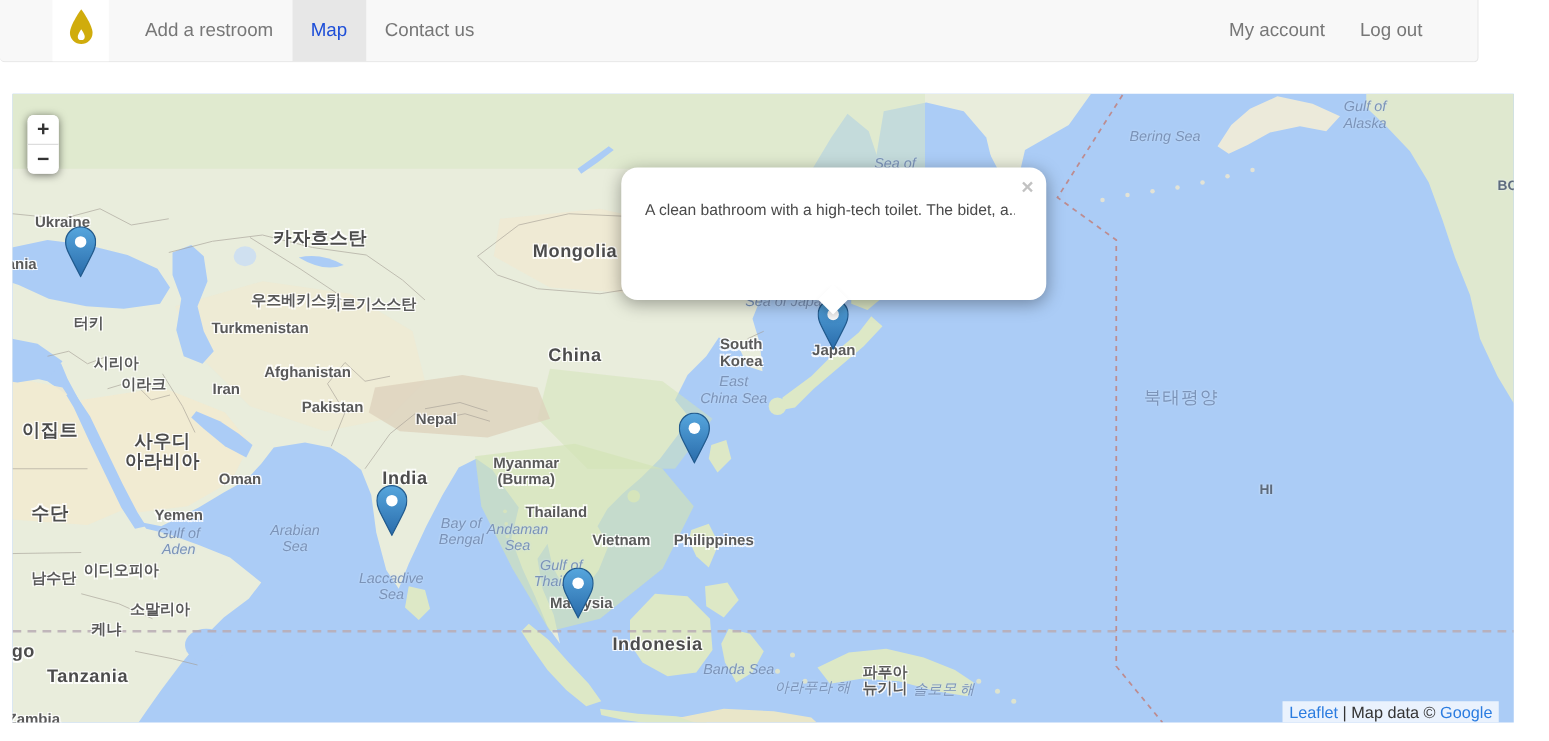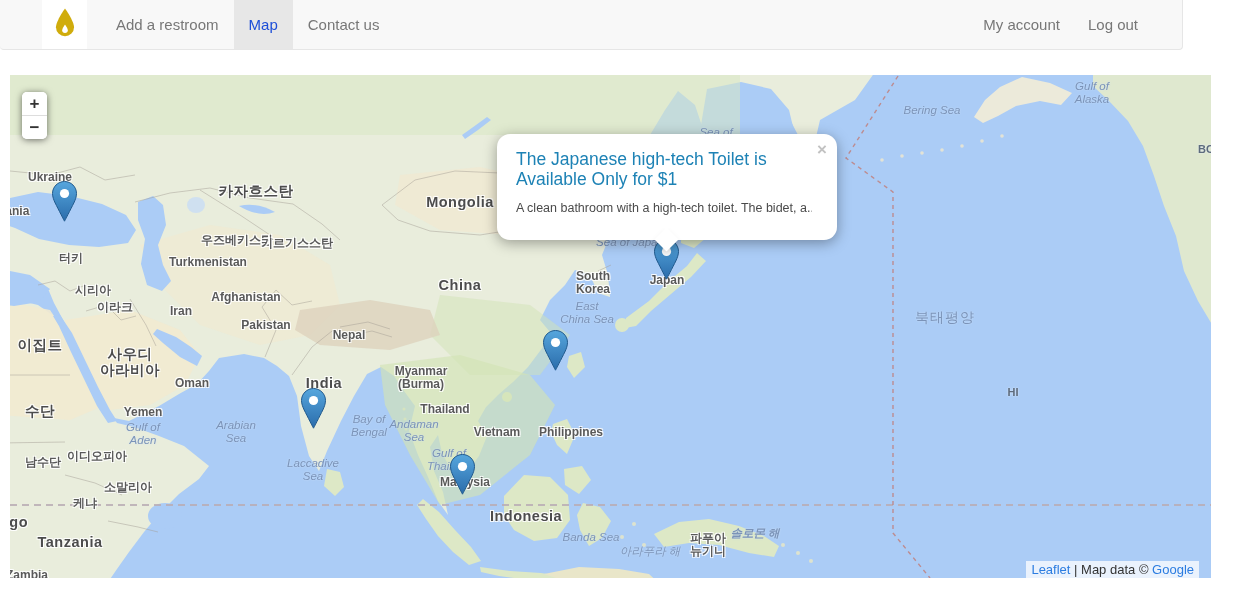--- a/index.html
+++ b/index.html
@@ -233,21 +233,21 @@
         <div class="map-label k-c" style="left: 487px; top: 358px;">Vietnam</div>
         <div class="map-label k-s" style="left: 439px; top: 385px;">Gulf of
 Thailand</div>
         <div class="map-label k-c" style="left: 455px; top: 408px;">Malaysia</div>
         <div class="map-label k-c" style="left: 561px; top: 358px;">Philippines</div>
         <div class="map-label k-cl" style="left: 516px; top: 441px;">Indonesia</div>
         <div class="map-label k-s" style="left: 581px; top: 462px;">Banda Sea</div>
         <div class="map-label k-s" style="left: 640px; top: 476px;">아라푸라 해</div>
         <div class="map-label k-c" style="left: 698px; top: 470px;">파푸아
 뉴기니</div>
-        <div class="map-label k-s" style="left: 745px; top: 458px; font-weight: bold;">솔로몬 해</div>
+        <div class="map-label k-s" style="left: 745px; top: 478px;">솔로몬 해</div>
         <div class="map-label k-sl" style="left: 935px; top: 243px;">북태평양</div>
         <div class="map-label k-s" style="left: 922px; top: 35px;">Bering Sea</div>
         <div class="map-label k-s" style="left: 1082px; top: 18px;">Gulf of
 Alaska</div>
         <div class="map-label k-st" style="left: 1196px; top: 74px;">BC</div>
         <div class="map-label k-st" style="left: 1003px; top: 317px;">HI</div>
         <div class="map-label k-s" style="left: 706px; top: 57px;">Sea of</div>
       </div>
     <div class="markers" id="markers-layer">
         <div class="marker" style="left: 42px; top: 106px;">
@@ -281,21 +281,20 @@
     </svg>
   </div>
       </div>
 
     <div class="zoom-ctl">
       <a class="zbtn">+</a>
       <a class="zbtn zout">−</a>
     </div>
 
     <div class="popup">
-      <a class="popup-title">The Japanese high-tech Toilet is Available Only for $1</a>
       <div class="popup-desc">A clean bathroom with a high-tech toilet. The bidet, a...</div>
       <a class="popup-close">×</a>
       <div class="popup-tail"></div>
     </div>
 
     <div class="attrib">
       <a>Leaflet</a><span> | </span><span>Map data © </span><a>Google</a>
     </div>
   </div>
 </div>

